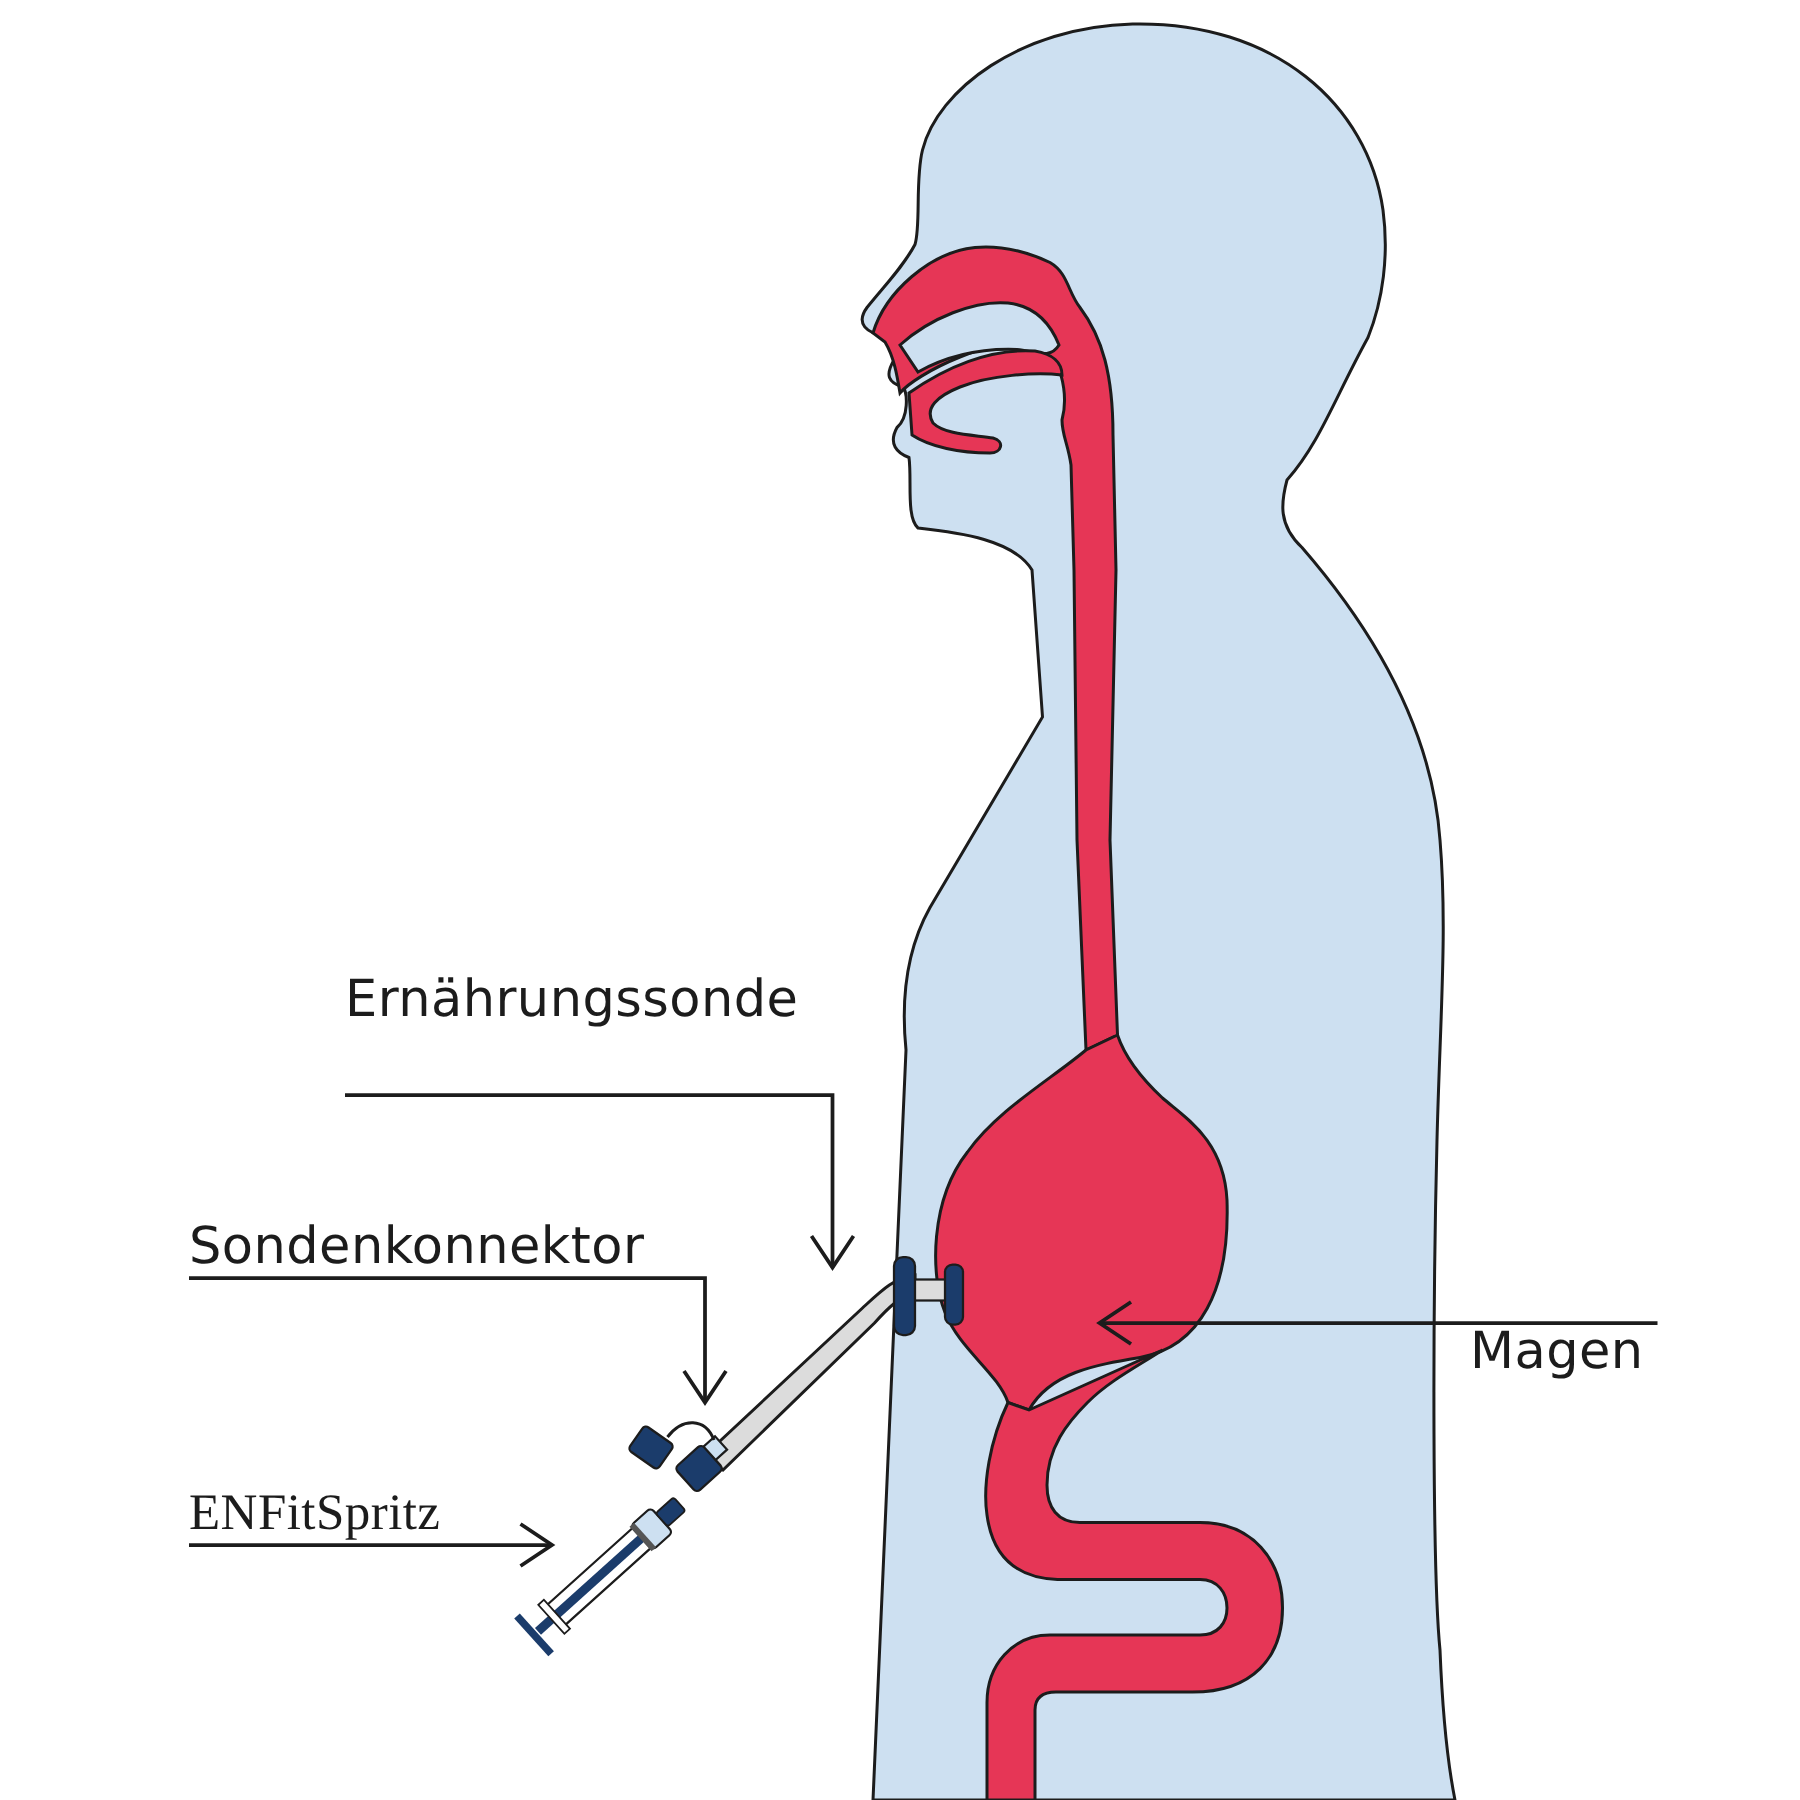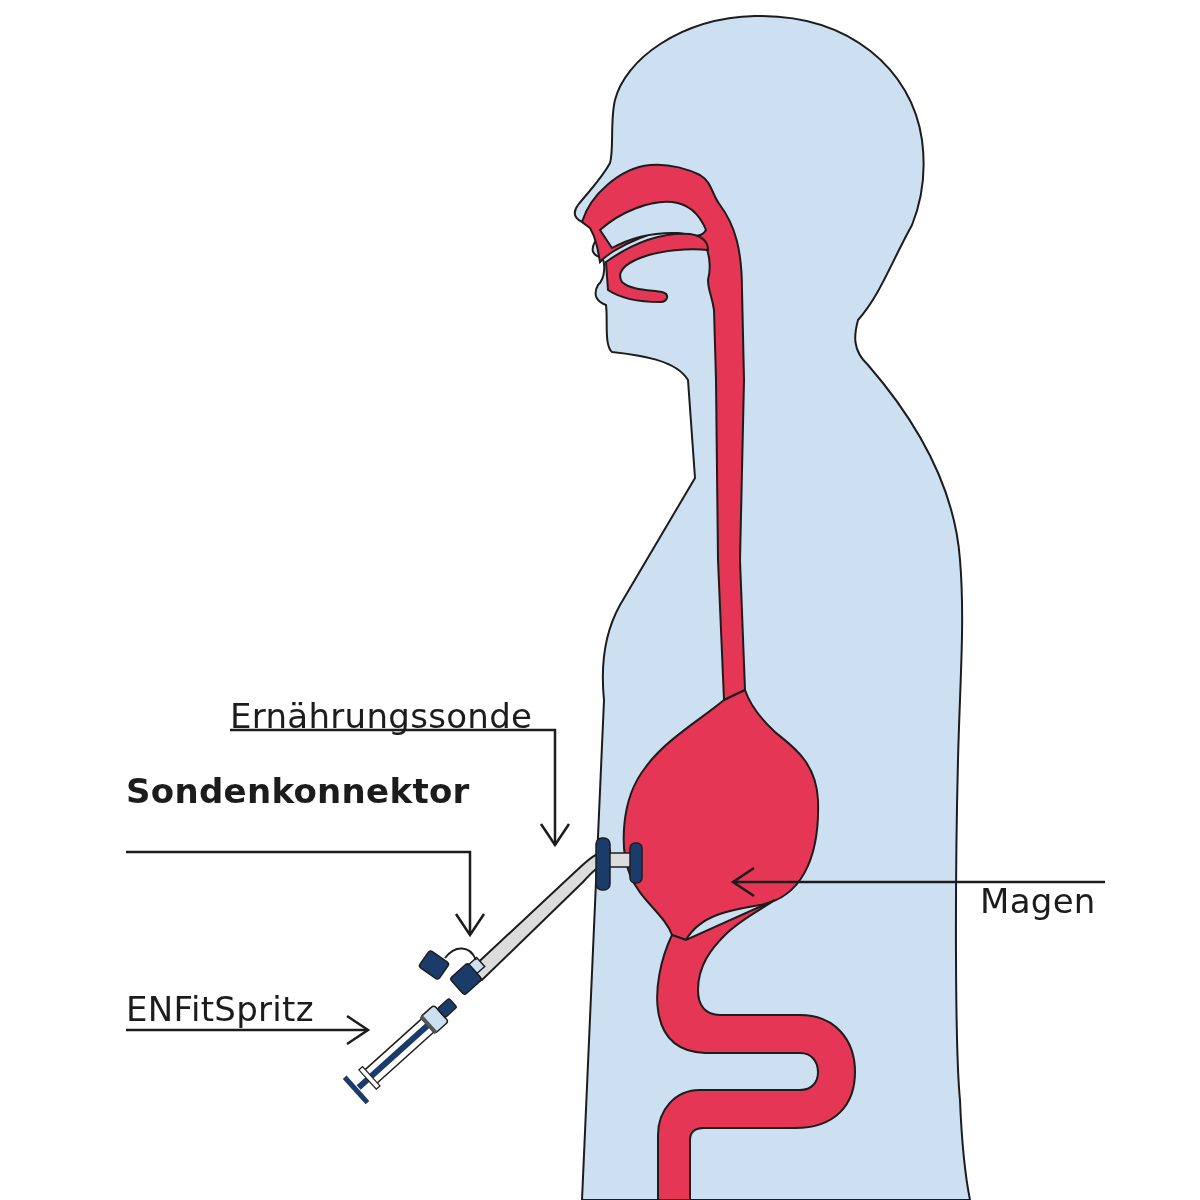--- a/index.html
+++ b/index.html
@@ -138,16 +138,16 @@
   <polyline points="126,852 470,852 470,935" fill="none" stroke="#1c1c1c" stroke-width="2.5"></polyline>
   <polyline points="456,914 470,935 484,914" fill="none" stroke="#1c1c1c" stroke-width="2.5"></polyline>
 
   <line x1="126" y1="1030" x2="368" y2="1030" stroke="#1c1c1c" stroke-width="2.5"></line>
   <polyline points="347,1016 368,1030 347,1044" fill="none" stroke="#1c1c1c" stroke-width="2.5"></polyline>
 
   <line x1="1105" y1="882" x2="733" y2="882" stroke="#1c1c1c" stroke-width="2.5"></line>
   <polyline points="754,868 733,882 754,896" fill="none" stroke="#1c1c1c" stroke-width="2.5"></polyline>
 </svg>
 
-<div class="label" style="left:230px; top:699px;">Ernährungssonde</div>
-<div class="label" style="left:126px; top:774px;font-weight:bold;">Sondenkonnektor</div>
-<div class="label" style="left:126px; top:992px;">ENFitSpritz</div>
+<div class="label" style="left:230px; top:649px;">Ernährungssonde</div>
+<div class="label" style="left:126px; top:814px;">Sondenkonnektor</div>
+<div class="label" style="left:126px; top:992px;font-family:Liberation Serif, serif;">ENFitSpritz</div>
 <div class="label" style="left:980px; top:884px;">Magen</div>
 
 </body></html>

